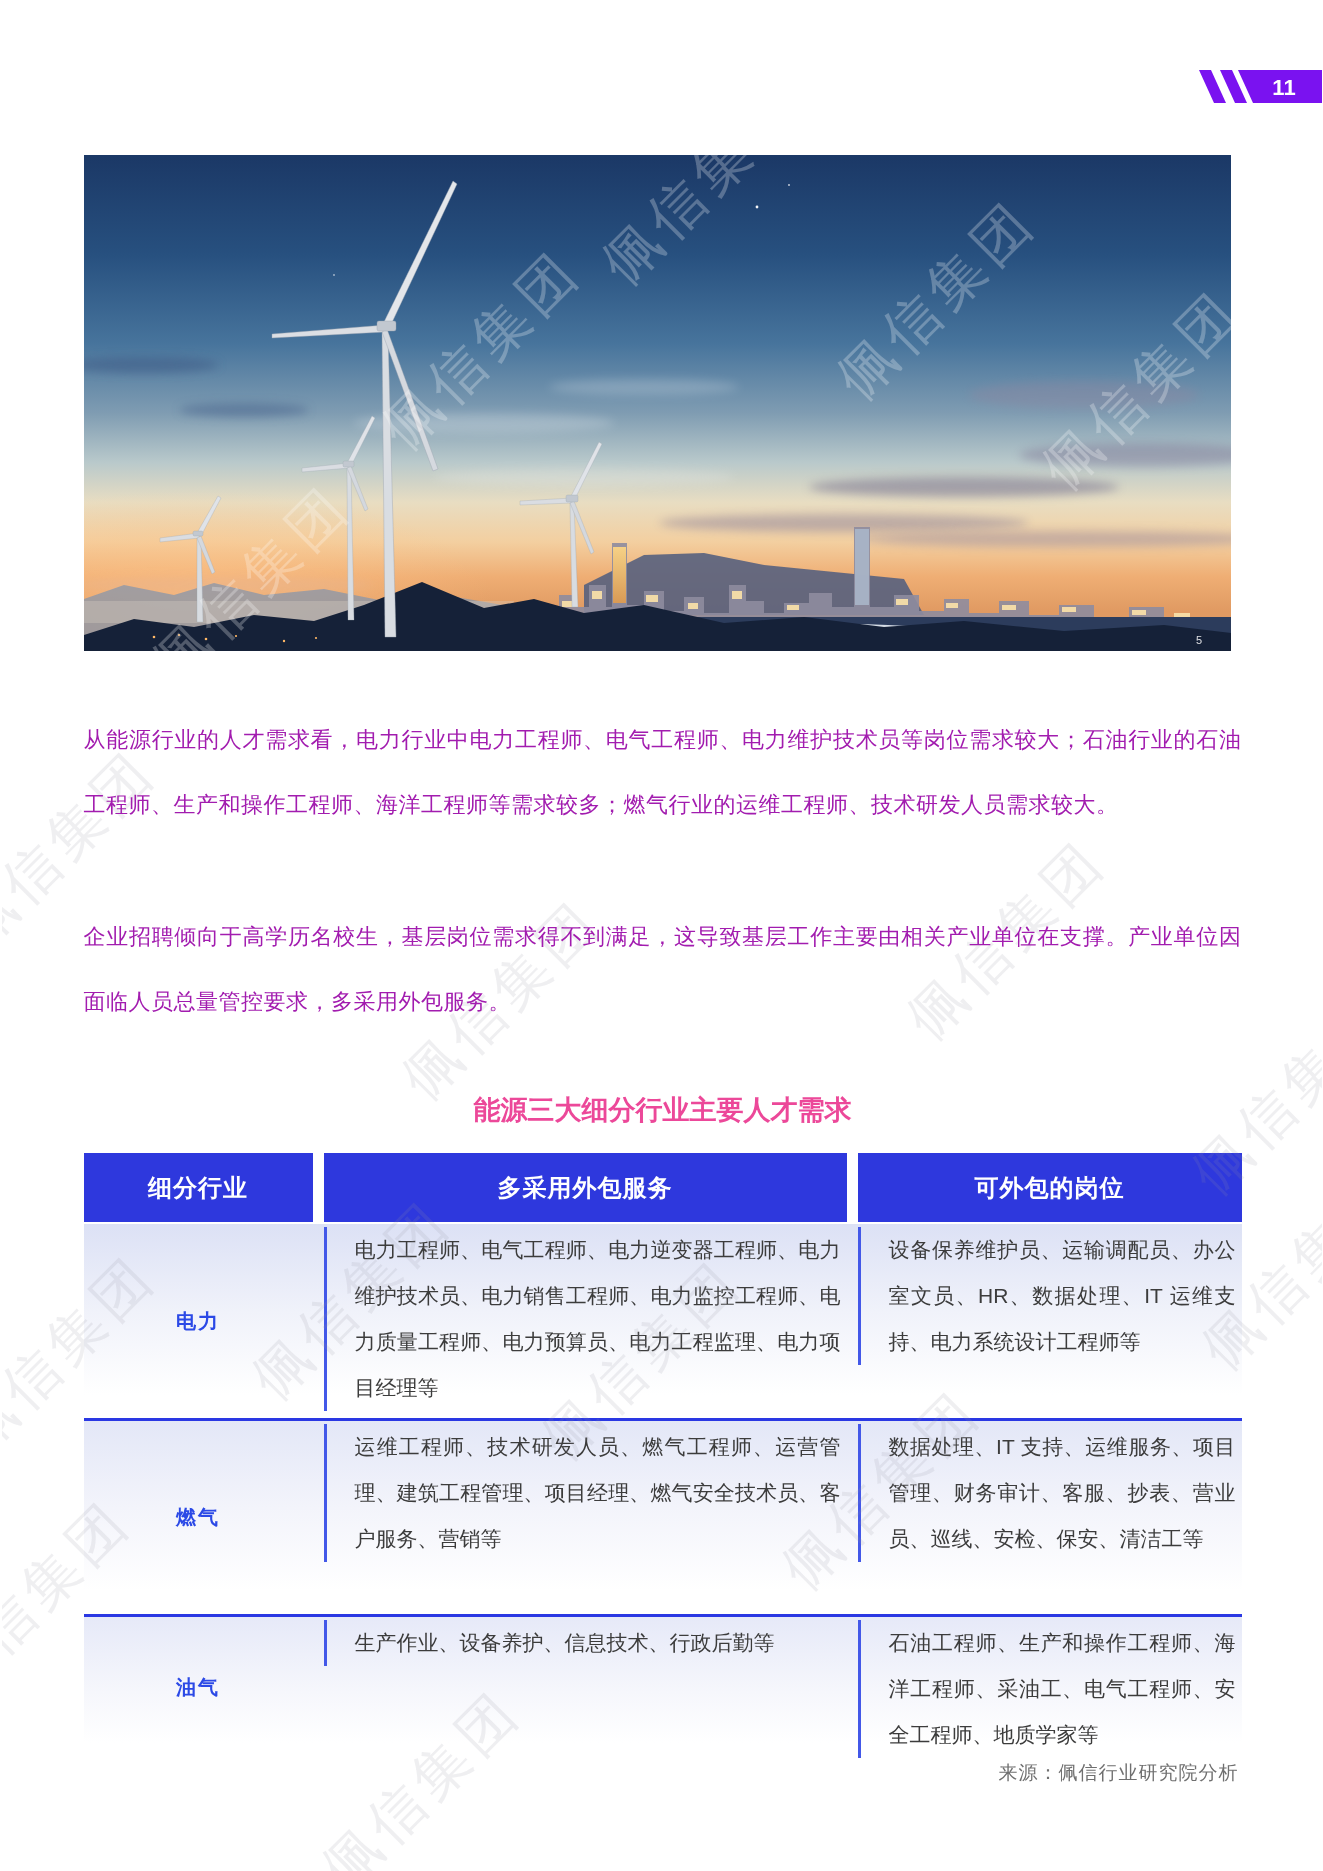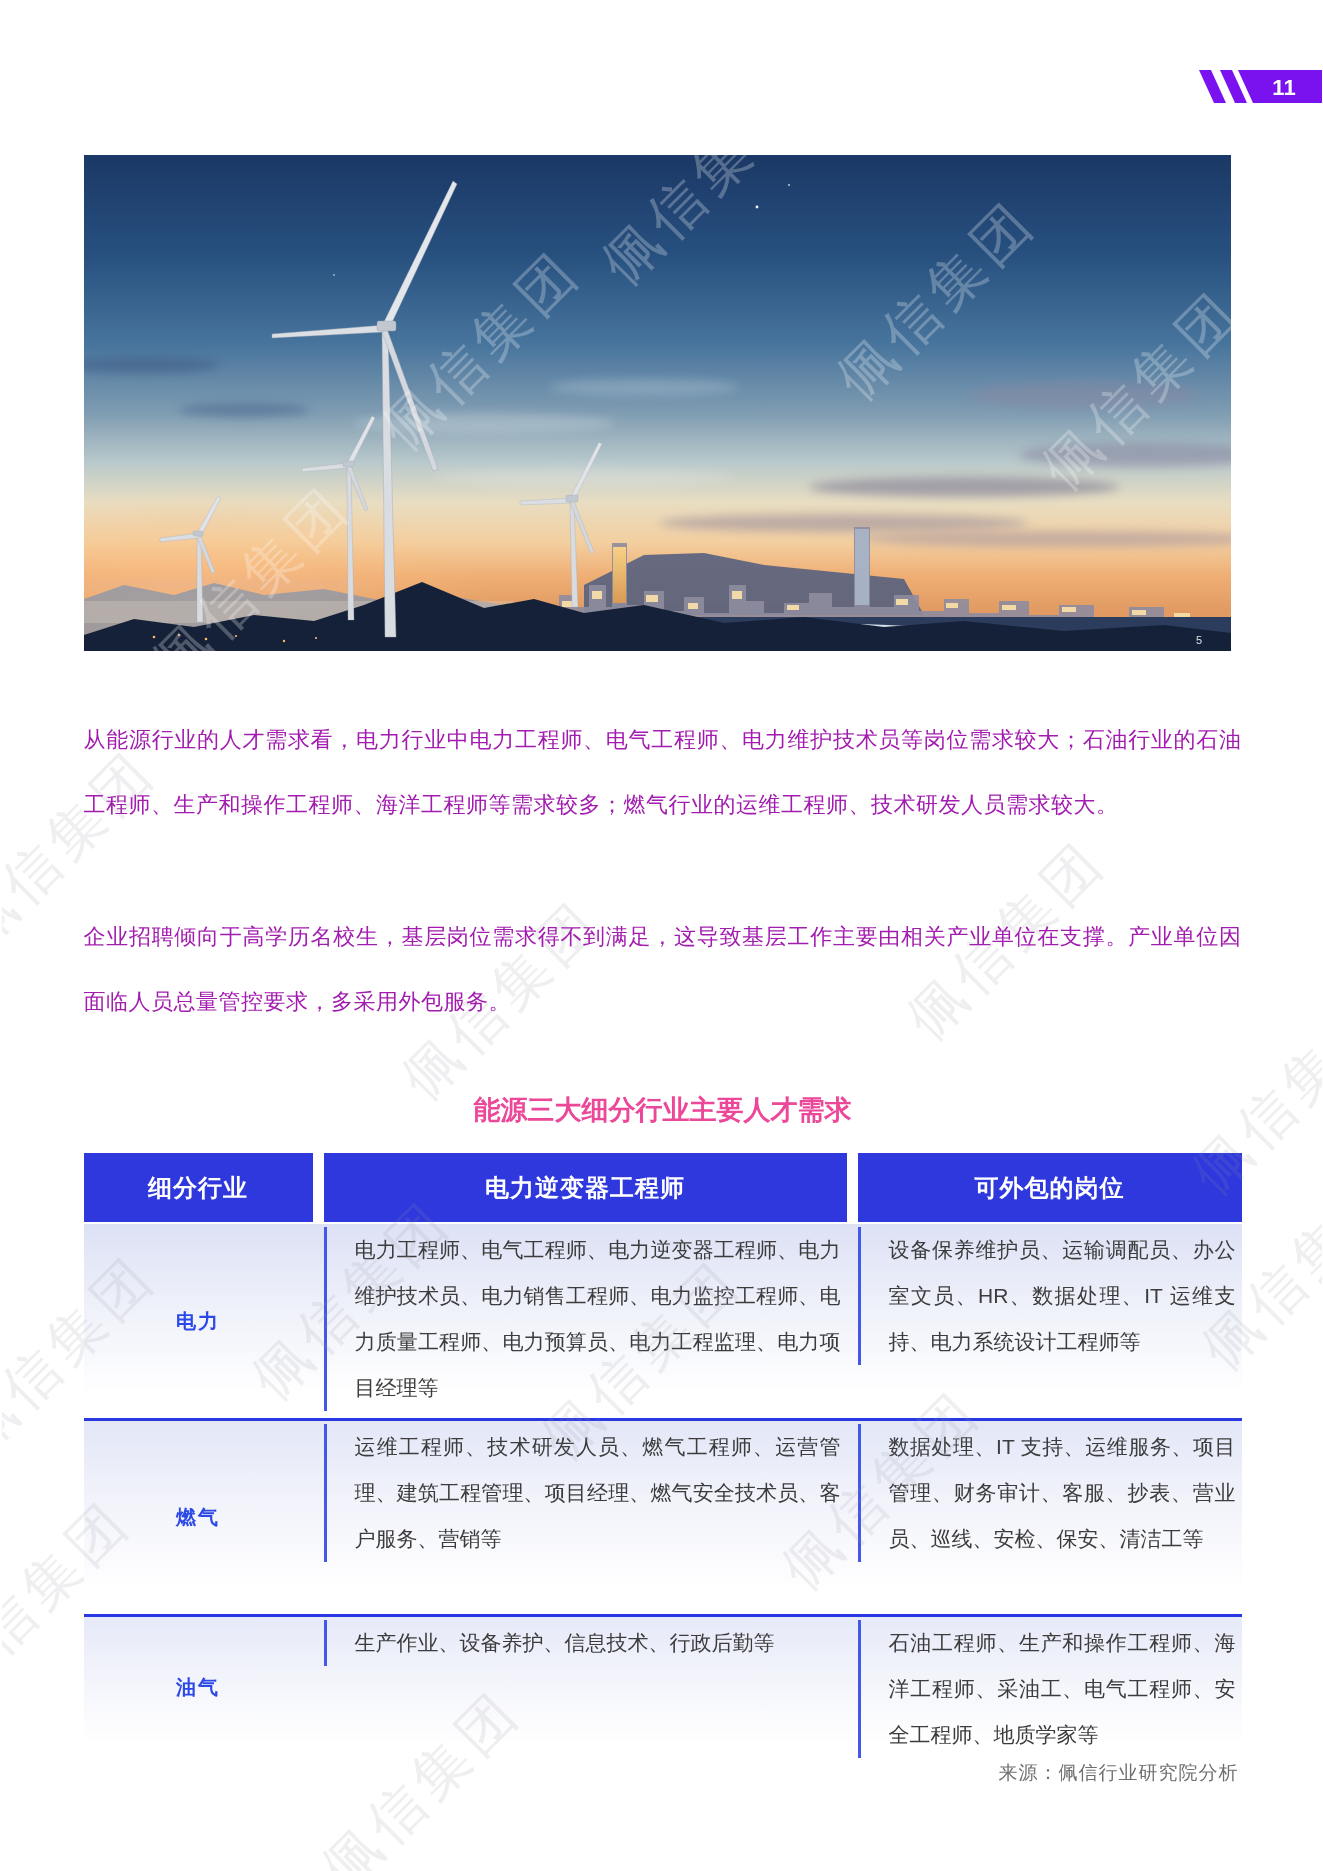--- a/index.html
+++ b/index.html
@@ -236,21 +236,21 @@
   <span class="wm gray" style="left:1300px;top:1270px">佩信集团</span>
 
   <div class="para para1">从能源行业的人才需求看，电力行业中电力工程师、电气工程师、电力维护技术员等岗位需求较大；石油行业的石油工程师、生产和操作工程师、海洋工程师等需求较多；燃气行业的运维工程师、技术研发人员需求较大。</div>
   <div class="para para2">企业招聘倾向于高学历名校生，基层岗位需求得不到满足，这导致基层工作主要由相关产业单位在支撑。产业单位因面临人员总量管控要求，多采用外包服务。</div>
 
   <div class="tbl-title">能源三大细分行业主要人才需求</div>
 
   <div class="tbl">
     <div class="tbl-head">
       <div class="hcell">细分行业</div>
-      <div class="hcell">电力逆变器工程师</div>
+      <div class="hcell">多采用外包服务</div>
       <div class="hcell">可外包的岗位</div>
     </div>
 
     <div class="trow r1">
       <div class="cat">电力</div>
       <div class="cellwrap">
           <div class="celltext">电力工程师、电气工程师、电力逆变器工程师、电力维护技术员、电力销售工程师、电力监控工程师、电力质量工程师、电力预算员、电力工程监理、电力项目经理等</div>
         </div>
       <div class="cellwrap">
           <div class="celltext">设备保养维护员、运输调配员、办公室文员、HR、数据处理、IT 运维支持、电力系统设计工程师等</div>

